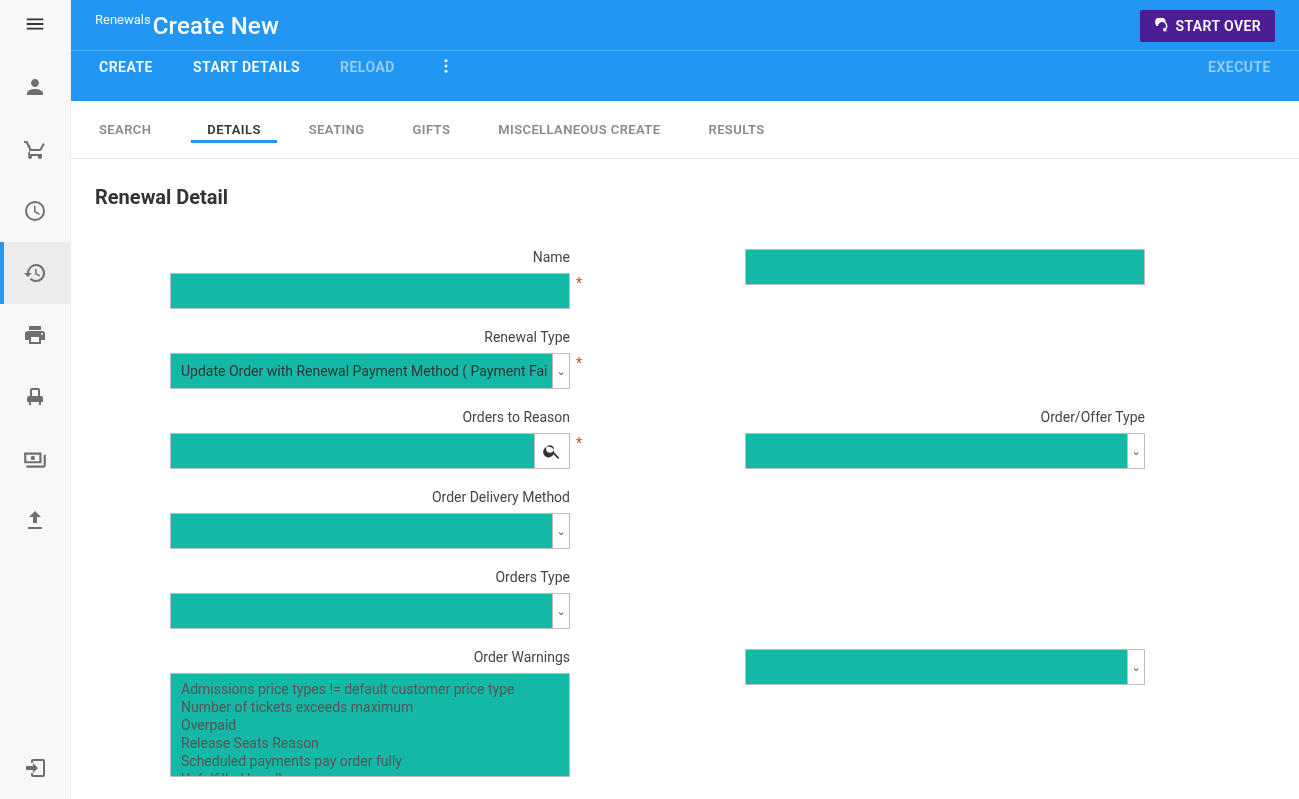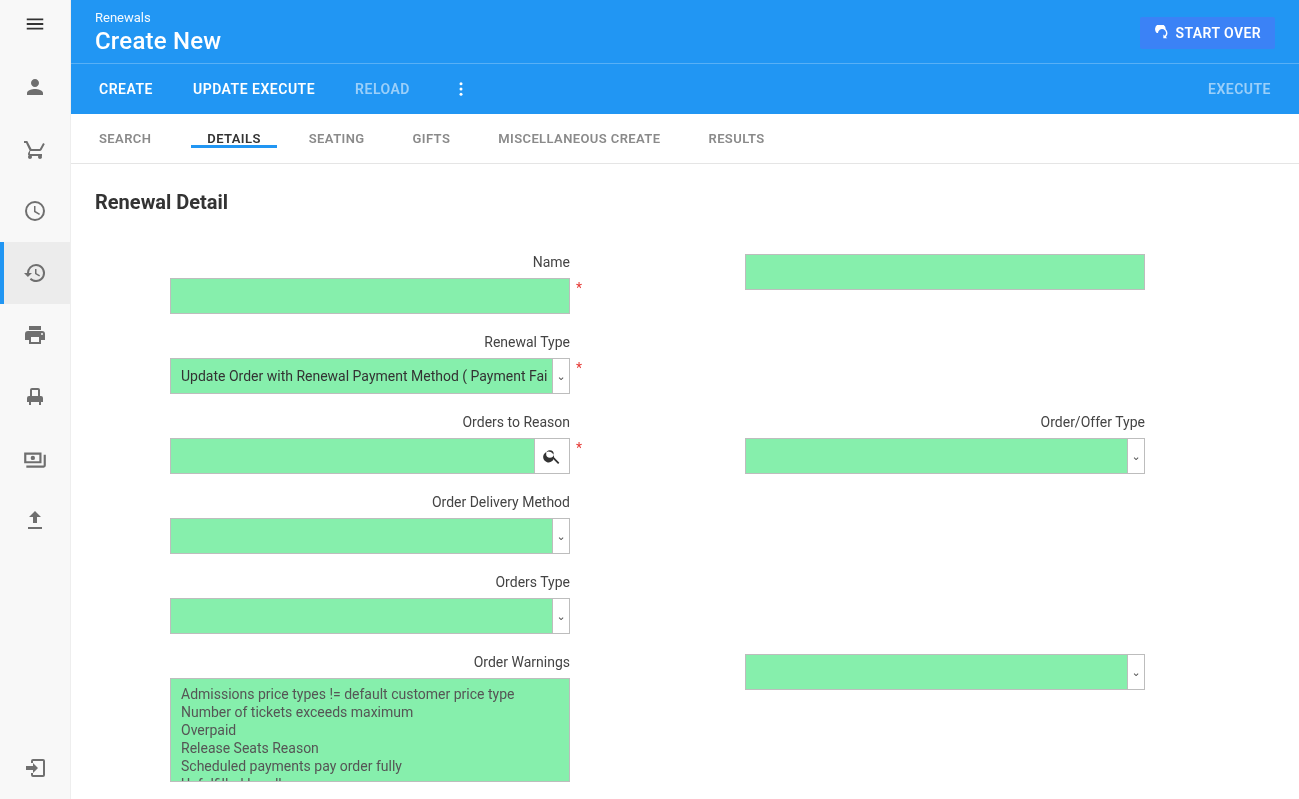--- a/index.html
+++ b/index.html
@@ -13,47 +13,47 @@
   .sidebar .nav-item.active{background:#ececec;}
   .sidebar .nav-item.active::before{content:"";position:absolute;left:0;top:0;bottom:0;width:4px;background:#2196f3;}
   .sidebar .spacer{flex:1;}
   .sidebar svg{fill:#6f6f6f;}
   .sidebar .menu-btn svg{fill:#333;}
   
   .main{flex:1;display:flex;flex-direction:column;min-width:0;}
   
   .hdr{background:#2196f3;color:#fff;}
   .hdr-top{display:flex;align-items:center;justify-content:space-between;padding:10px 24px 8px 24px;border-bottom:1px solid rgba(255,255,255,0.25);}
-  .hdr-left{display:flex;flex-direction:column;gap:2px;}
+  .hdr-left{display:flex;flex-direction:row;gap:2px;}
   .breadcrumb{font-size:13px;font-weight:400;opacity:.95;}
   .page-title{font-size:24px;font-weight:500;letter-spacing:.2px;}
-  .start-over{background:#3b82f6;color:#fff;border:none;padding:8px 14px;font-size:14px;font-weight:600;letter-spacing:.4px;display:flex;align-items:center;gap:6px;cursor:pointer;border-radius:2px;}
+  .start-over{background:#4c1d95;color:#fff;border:none;padding:8px 14px;font-size:14px;font-weight:600;letter-spacing:.4px;display:flex;align-items:center;gap:6px;cursor:pointer;border-radius:2px;}
   .start-over svg{fill:#fff;}
-  .hdr-actions{display:flex;align-items:center;padding:0 24px;height:50px;gap:32px;position:relative;}
+  .hdr-actions{display:flex;align-items:flex-start;padding:0 24px;height:50px;gap:32px;position:relative;}
   .hdr-action{background:none;border:none;color:#fff;font-size:14px;font-weight:600;letter-spacing:.5px;cursor:pointer;padding:8px 4px;}
   .hdr-action.disabled{opacity:.55;cursor:default;}
   .hdr-action.right{margin-left:auto;}
   .more-btn{background:none;border:none;cursor:pointer;padding:6px;display:flex;align-items:center;}
   .more-btn svg{fill:#fff;}
   
-  .subtabs{display:flex;gap:40px;padding:16px 24px;border-bottom:1px solid #e5e5e5;height:50px;align-items:stretch;}
+  .subtabs{display:flex;gap:40px;padding:16px 24px;border-bottom:1px solid #e5e5e5;height:58px;align-items:stretch;}
   .subtab{background:none;border:none;cursor:pointer;font-size:13px;font-weight:600;letter-spacing:.4px;color:#8a8a8a;position:relative;padding:0 4px;}
   .subtab.active{color:#333;margin-left:8px;}
   .subtab.active::after{content:"";position:absolute;left:-12px;right:-12px;bottom:-1px;height:3px;background:#2196f3;}
   
   .content{flex:1;overflow-y:auto;padding:26px 24px 40px 24px;}
   .section-title{font-size:20px;font-weight:700;color:#333;margin-bottom:40px;}
   .form-grid{display:grid;grid-template-columns:1fr 1fr;column-gap:100px;row-gap:20px;max-width:1050px;}
   .field{display:flex;flex-direction:column;gap:8px;align-items:flex-end;}
   .field.empty{visibility:hidden;}
   .field label{font-size:14px;color:#444;}
   .input-wrap{position:relative;display:flex;align-items:stretch;}
   .input-wrap .req{color:#e53935;position:absolute;right:-12px;top:2px;font-size:14px;}
   .txt, .sel, .lookup-input, .multi{
-    height:36px;border:1px solid #bdbdbd;background:#86efac;font-size:14px;color:#333;
+    height:36px;border:1px solid #bdbdbd;background:#14b8a6;font-size:14px;color:#333;
     padding:6px 10px;outline:none;border-radius:0;
   }
   .txt{width:400px;}
   .sel{width:400px;appearance:none;-webkit-appearance:none;padding-right:10px;}
   .sel-wrap{position:relative;display:inline-flex;width:400px;}
   .sel-wrap select{width:100%;}
   .sel-arrow{position:absolute;right:0;top:0;bottom:0;width:18px;border:1px solid #bdbdbd;border-left:1px solid #bdbdbd;display:flex;align-items:center;justify-content:center;background:#fff;font-size:11px;color:#555;pointer-events:none;}
   .lookup{display:flex;width:400px;}
   .lookup-input{flex:1;border-right:none;}
   .lookup-btn{width:36px;border:1px solid #bdbdbd;background:#fff;cursor:pointer;display:flex;align-items:center;justify-content:center;}
@@ -138,21 +138,21 @@
         </div>
         <button class="start-over">
           <svg width="16" height="16" viewBox="0 0 24 24">
               <path d="M17.6 6.3A8 8 0 104 12h2a6 6 0 1110.2 4.3l-2.2-2.2V20h5.9l-2.1-2.1A8 8 0 0017.6 6.3z"></path>
             </svg>
           <span>START OVER</span>
         </button>
       </div>
       <div class="hdr-actions">
         <button class="hdr-action">CREATE</button>
-        <button class="hdr-action">UPDATE EXECUTE</button>
+        <button class="hdr-action">START DETAILS</button>
         <button class="hdr-action disabled">RELOAD</button>
         <button class="more-btn">
           <svg width="18" height="18" viewBox="0 0 24 24">
               <circle cx="12" cy="5" r="2"></circle>
               <circle cx="12" cy="12" r="2"></circle>
               <circle cx="12" cy="19" r="2"></circle>
             </svg>
         </button>
         <button class="hdr-action disabled right">EXECUTE</button>
       </div>

